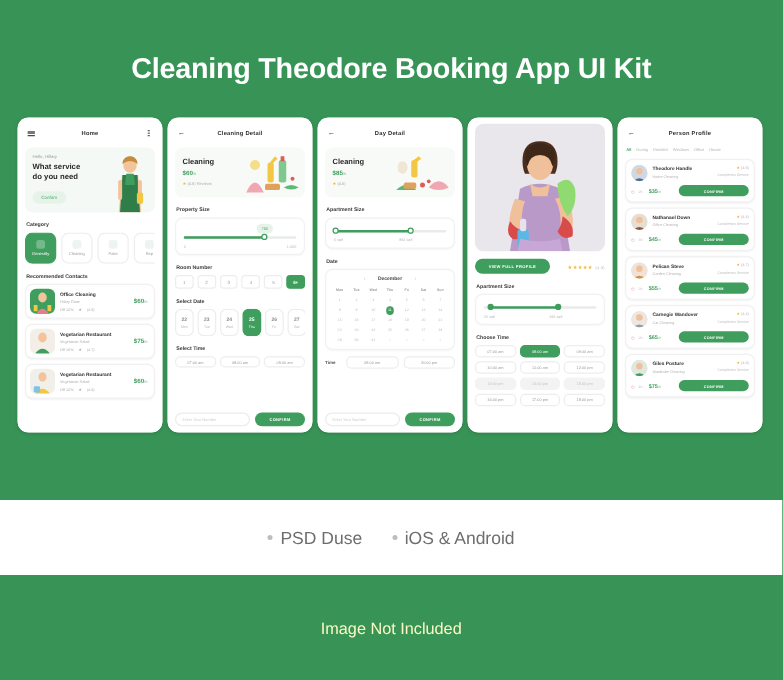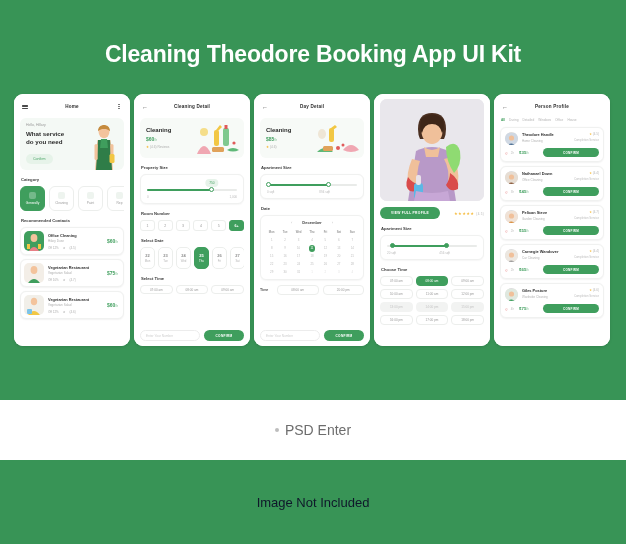--- a/index.html
+++ b/index.html
@@ -201,21 +201,21 @@
   
   .features {
     position:absolute; left:0; top:400px; width:626px; height:60px; background:#fff;
     display:flex; align-items:center; justify-content:center; gap:24px;
   }
   .feat { display:flex; align-items:center; gap:6px; color:#6d6d6d; font-size:14px;}
   .feat .dot { width:4px; height:4px; border-radius:50%; background:#bdbdbd; }
   .notincluded {
     position:absolute; left:0; top:460px; width:626px; height:84px;
     display:flex; align-items:center; justify-content:center;
-    color:#0f172a; font-size:13px;
+    color:#fef9c3; font-size:13px;
   }
 </style>
 </head>
 <body>
 
 <div class="poster">
 
   <div class="poster-title">Cleaning Theodore Booking App UI Kit</div>
 
   <div class="screens">
@@ -747,19 +747,23 @@
           </div>
         </div>
       </div>
     </div>
 
   </div>
 
   <div class="features">
     <div class="feat">
       <span class="dot"></span>
-      <span>PSD Enter</span>
+      <span>PSD Duse</span>
+    </div>
+    <div class="feat">
+      <span class="dot"></span>
+      <span>iOS &amp; Android</span>
     </div>
   </div>
 
   <div class="notincluded">Image Not Included</div>
 
 </div>
 
 </body></html>

